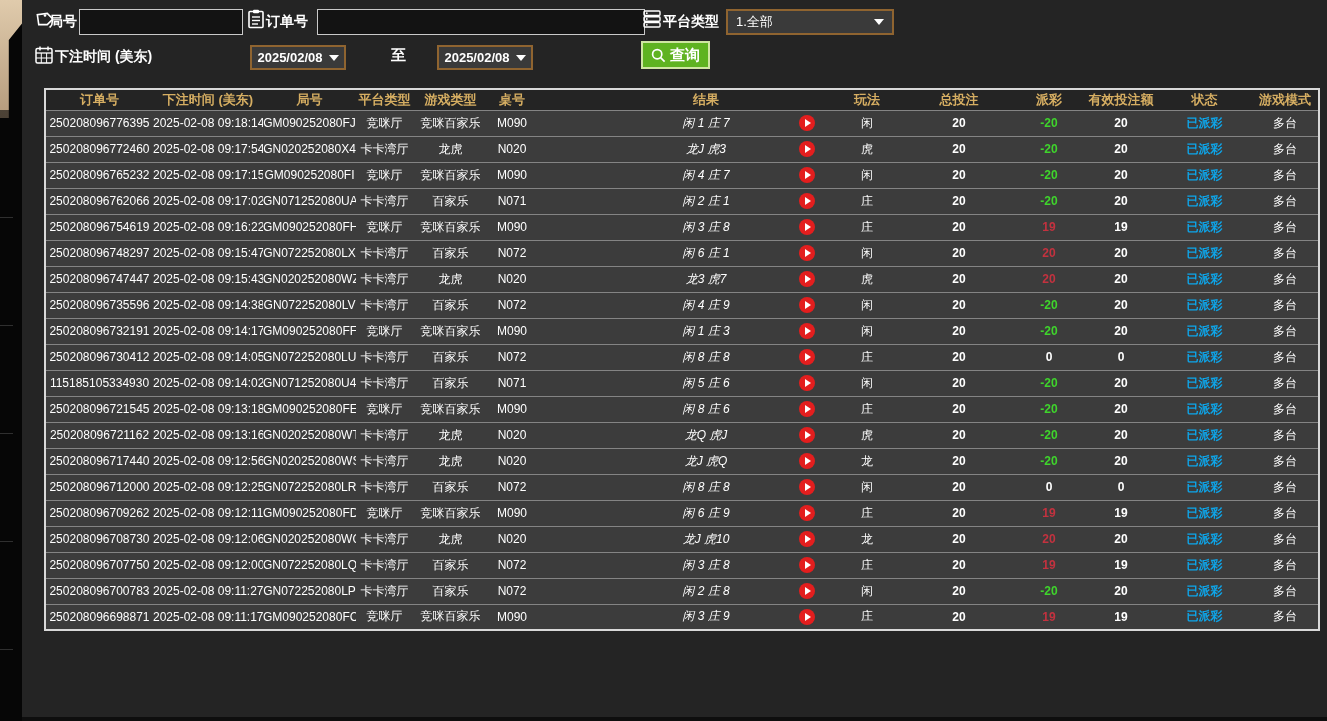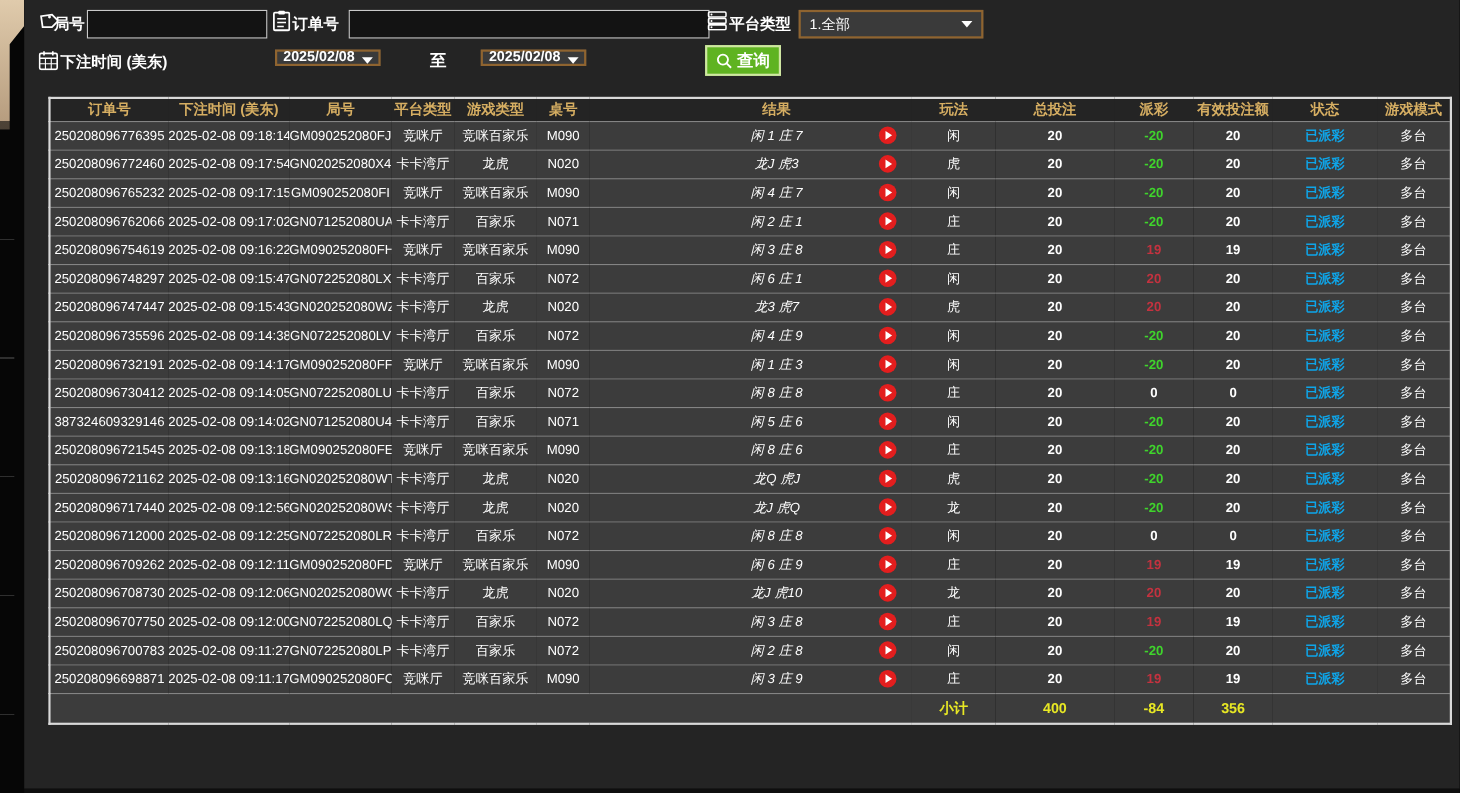--- a/index.html
+++ b/index.html
@@ -17,22 +17,22 @@
 
   
   .panel { position:absolute; left:22px; top:0; width:1305px; height:717px; background:#242424; }
   .panel:after { content:""; position:absolute; left:0; bottom:-4px; width:100%; height:4px; background:#0e0e0e; }
 
   
   .ctl-label { position:absolute; color:#fff; font-size:14px; font-weight:bold; white-space:nowrap; }
   .txt-input { position:absolute; height:26px; background:#131313; border:1px solid #c9c9c9;
                color:#fff; font-size:13px; padding:0 6px; outline:none; }
   .icon { position:absolute; }
-  .datebox { position:absolute; height:15px; background:#3a3a3a; border:2px solid #8f6430;
-             color:#fff; font-size:13px; font-weight:bold; display:flex; align-items:flex-end;
+  .datebox { position:absolute; height:25px; background:#3a3a3a; border:2px solid #8f6430;
+             color:#fff; font-size:13px; font-weight:bold; display:flex; align-items:center;
              justify-content:center; gap:6px; cursor:pointer; }
   .dd-arrow { width:0; height:0; border-left:5px solid transparent; border-right:5px solid transparent;
               border-top:6px solid #fff; }
   .selbox { position:absolute; height:26px; background:#3a3a3a; border:2px solid #8f6430;
             color:#fff; font-size:13px; display:flex; align-items:center; padding:0 8px; cursor:pointer; }
   .selbox .sel-text { flex:1; }
   .search-btn { position:absolute; height:28px; background:#5fb321; border:2px solid #cfe6a2;
                 color:#fff; font-size:15px; font-weight:bold; display:flex; align-items:center;
                 gap:4px; padding:0 8px; cursor:pointer;text-align:right; }
 
@@ -385,21 +385,21 @@
     </td>
     <td>庄</td>
     <td class="num">20</td>
     <td class="num payout tone-even">0</td>
     <td class="num">0</td>
     <td class="status-ok">已派彩</td>
     <td>多台</td>
   </tr>
 
   <tr>
-    <td>387324609329146</td>
+    <td>115185105334930</td>
     <td>2025-02-08 09:14:02</td>
     <td>GN071252080U4</td>
     <td>卡卡湾厅</td>
     <td>百家乐</td>
     <td>N071</td>
     <td class="result-cell">
       <span class="result-inner">
         <span class="result-text">闲 5 庄 6</span>
         <span class="play-btn">
                   <span class="play-tri"></span>
@@ -615,24 +615,16 @@
     </td>
     <td>庄</td>
     <td class="num">20</td>
     <td class="num payout tone-gain">19</td>
     <td class="num">19</td>
     <td class="status-ok">已派彩</td>
     <td>多台</td>
   </tr>
 </tbody>
       <tfoot>
-        <tr>
-          <td colspan="7"></td>
-          <td>小计</td>
-          <td>400</td>
-          <td>-84</td>
-          <td>356</td>
-          <td colspan="2"></td>
-        </tr>
       </tfoot>
     </table>
   </div>
 </div>
 
 </body></html>

